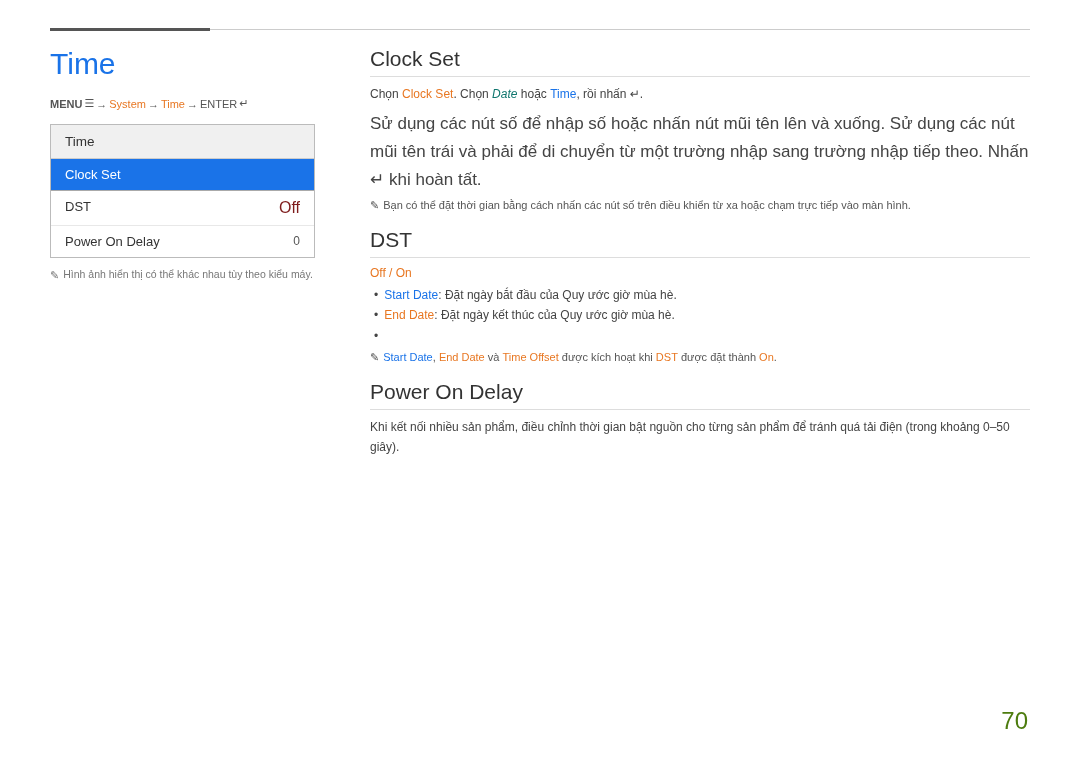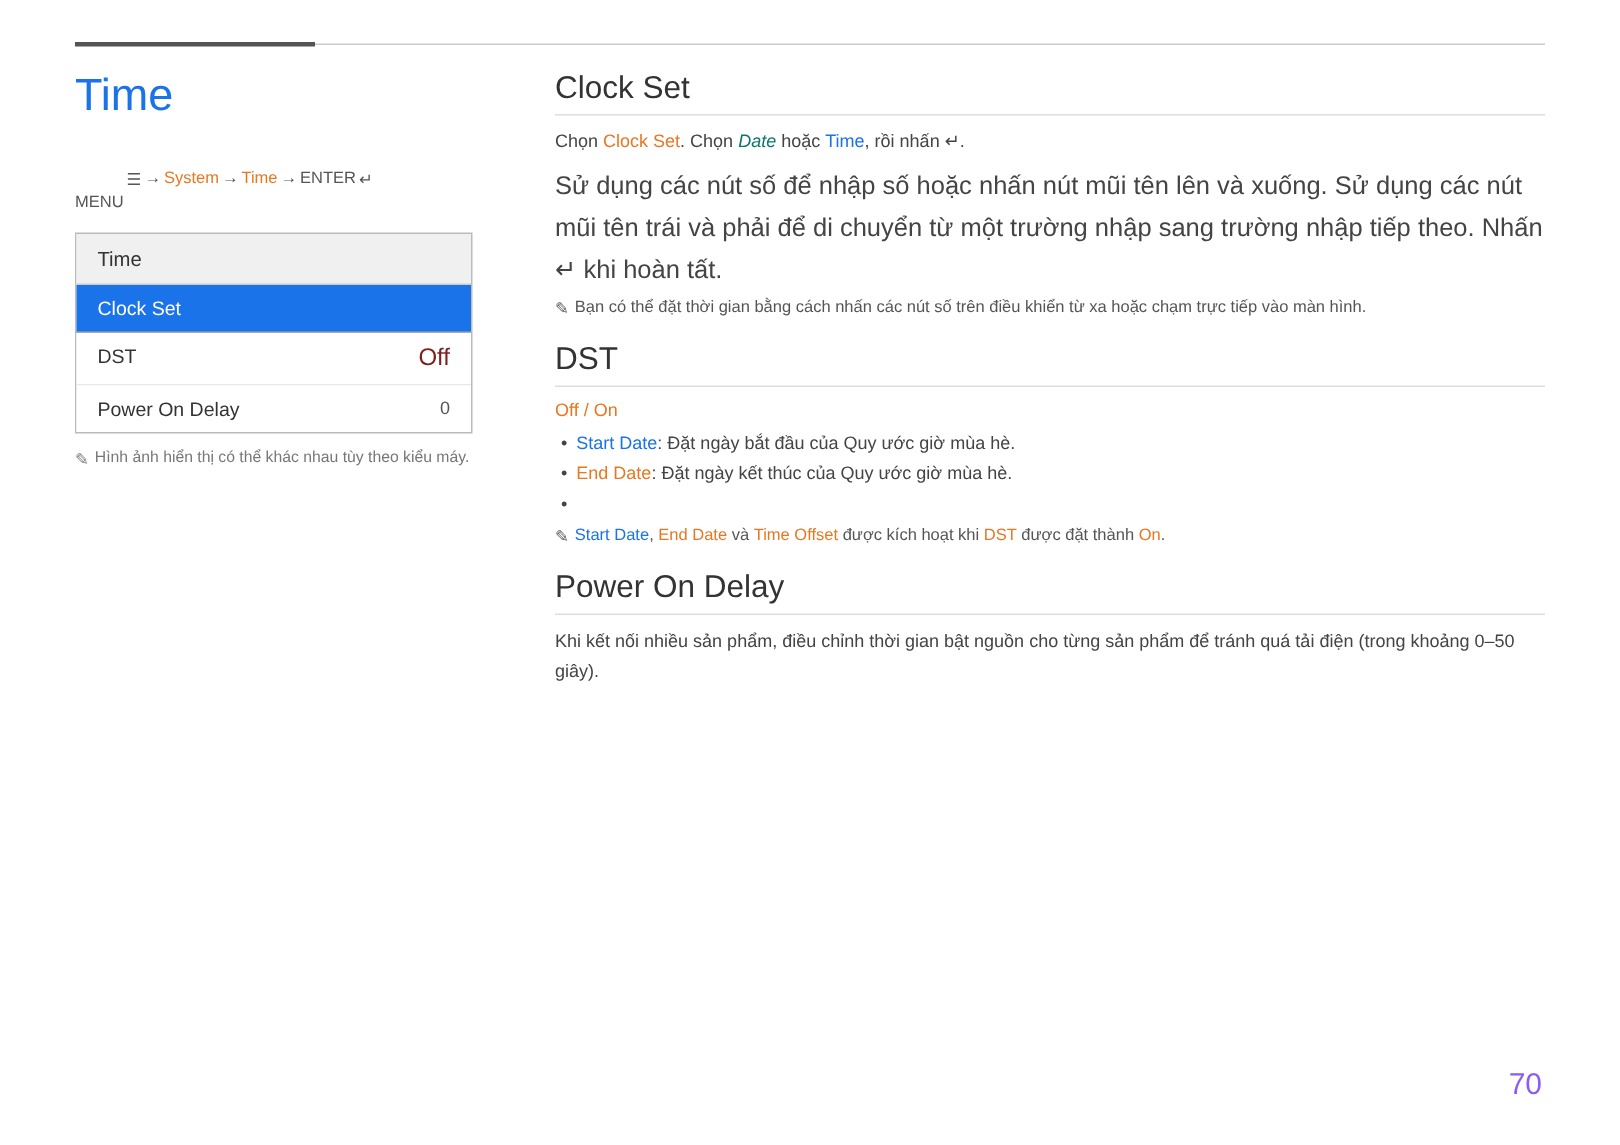--- a/index.html
+++ b/index.html
@@ -22,21 +22,21 @@
   <div style="flex:1; height:1px; background:#ccc; margin-top:1px; margin-left:0;"></div>
 </div>
 
 <div style="display:flex; padding: 0 50px; margin-top: 16px;">
 
   <div style="width:310px; flex-shrink:0; padding-right:20px;">
 
     <h1 style="font-size:30px; font-weight:300; color:#1a73e8; margin-bottom:16px;">Time</h1>
 
     <div style="font-size:11px; color:#555; margin-bottom:14px; display:flex; align-items:center; gap:2px; flex-wrap:wrap;">
-      <span style="font-weight:400;margin-top:32px;">MENU</span>
+      <span style="font-weight:700;">MENU</span>
       <span>☰</span>
       <span>→</span>
       <span style="color:#e87722;">System</span>
       <span>→</span>
       <span style="color:#e87722;">Time</span>
       <span>→</span>
       <span style="font-weight:500;">ENTER</span>
       <span>↵</span>
     </div>
 
@@ -118,13 +118,13 @@
       <h2 style="font-size:21px; font-weight:400; color:#333; margin-bottom:8px; padding-bottom:5px; border-bottom:1px solid #ddd;">Power On Delay</h2>
 
       <p style="font-size:12px; color:#444; line-height:1.65;">
         Khi kết nối nhiều sản phẩm, điều chỉnh thời gian bật nguồn cho từng sản phẩm để tránh quá tải điện (trong khoảng 0–50 giây).
       </p>
     </div>
 
   </div>
 </div>
 
-<div style="position:absolute; bottom:28px; right:52px; font-size:20px; color:#8b5cf6; font-weight:300;">70</div>
+<div style="position:absolute; bottom:28px; right:52px; font-size:24px; color:#4d7c0f; font-weight:300;">70</div>
 
 </body></html>

